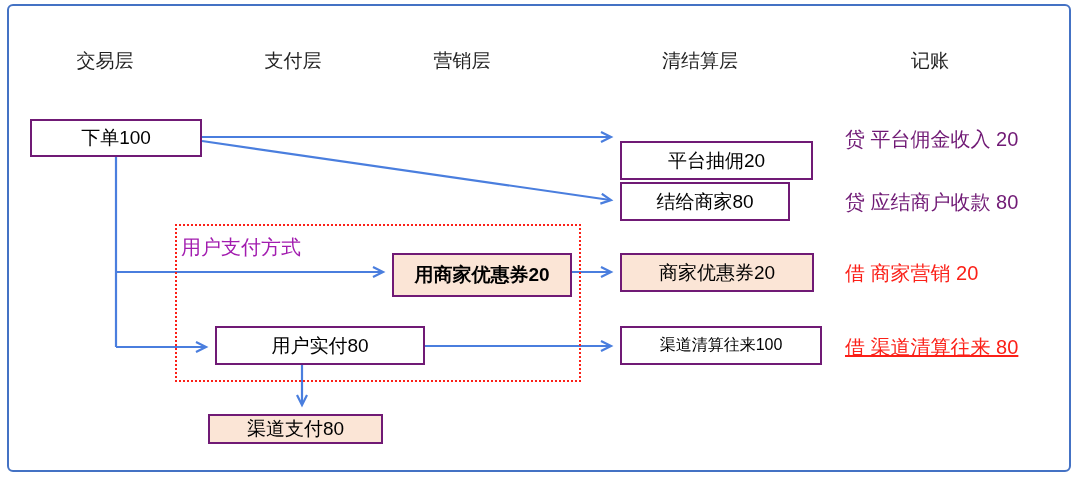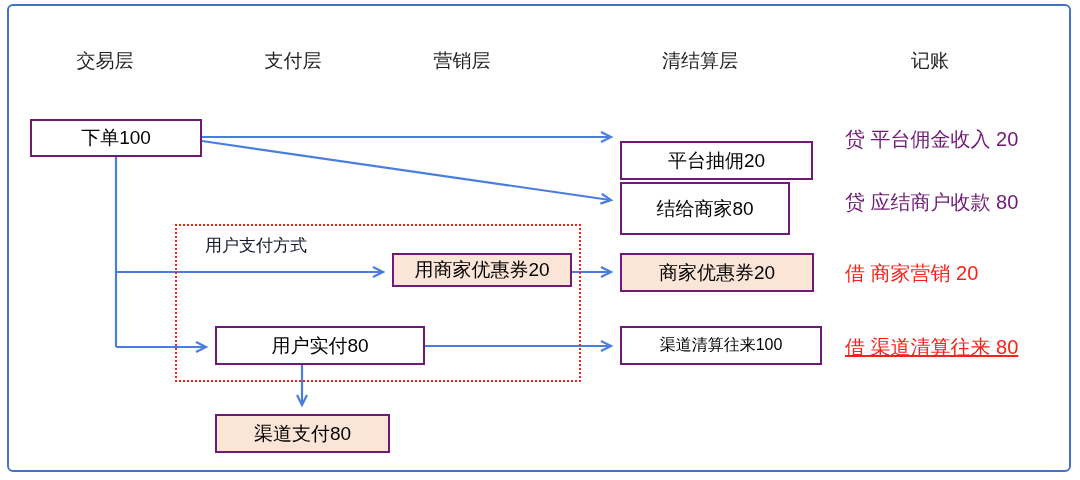--- a/index.html
+++ b/index.html
@@ -20,32 +20,32 @@
   .node{
     position:absolute;box-sizing:border-box;
     border:2px solid #701a75;background:#ffffff;
     display:flex;align-items:center;justify-content:center;
     font-size:19px;color:#000000;white-space:nowrap;
   }
   .node.peach{background:#fbe5d6;}
   .node.small-text{font-size:16px;}
   #node-order{left:30px;top:119px;width:172px;height:38px;}
   #node-platform-commission{left:620px;top:118px;width:193px;height:39px;margin-top:23px;}
-  #node-settle-merchant{left:620px;top:182px;width:170px;height:53px;}
-  #node-use-coupon{left:392px;top:253px;width:180px;height:34px;}
+  #node-settle-merchant{left:620px;top:182px;width:170px;height:39px;}
+  #node-use-coupon{left:392px;top:253px;width:180px;height:44px;font-weight:bold;}
   #node-merchant-coupon{left:620px;top:253px;width:194px;height:39px;}
   #node-user-paid{left:215px;top:326px;width:210px;height:39px;}
   #node-channel-clearing{left:620px;top:326px;width:202px;height:39px;}
-  #node-channel-pay{left:215px;top:414px;width:175px;height:39px;}
+  #node-channel-pay{left:208px;top:414px;width:175px;height:30px;}
   .payment-group{
     position:absolute;left:175px;top:224px;width:406px;height:158px;
     border:2px dotted #fb2018;box-sizing:border-box;
   }
   .payment-group-label{
-    position:absolute;left:28px;top:8px;font-size:17px;color:#0f172a;
+    position:absolute;left:4px;top:8px;font-size:20px;color:#a21caf;
     white-space:nowrap;
   }
   .ledger-entry{
     position:absolute;left:845px;font-size:20px;line-height:24px;
     white-space:nowrap;
   }
   .ledger-black{color:#701a75;}
   .ledger-red{color:#fb2018;}
   #ledger-0{top:127px;}
   #ledger-1{top:190px;text-align:right;}

